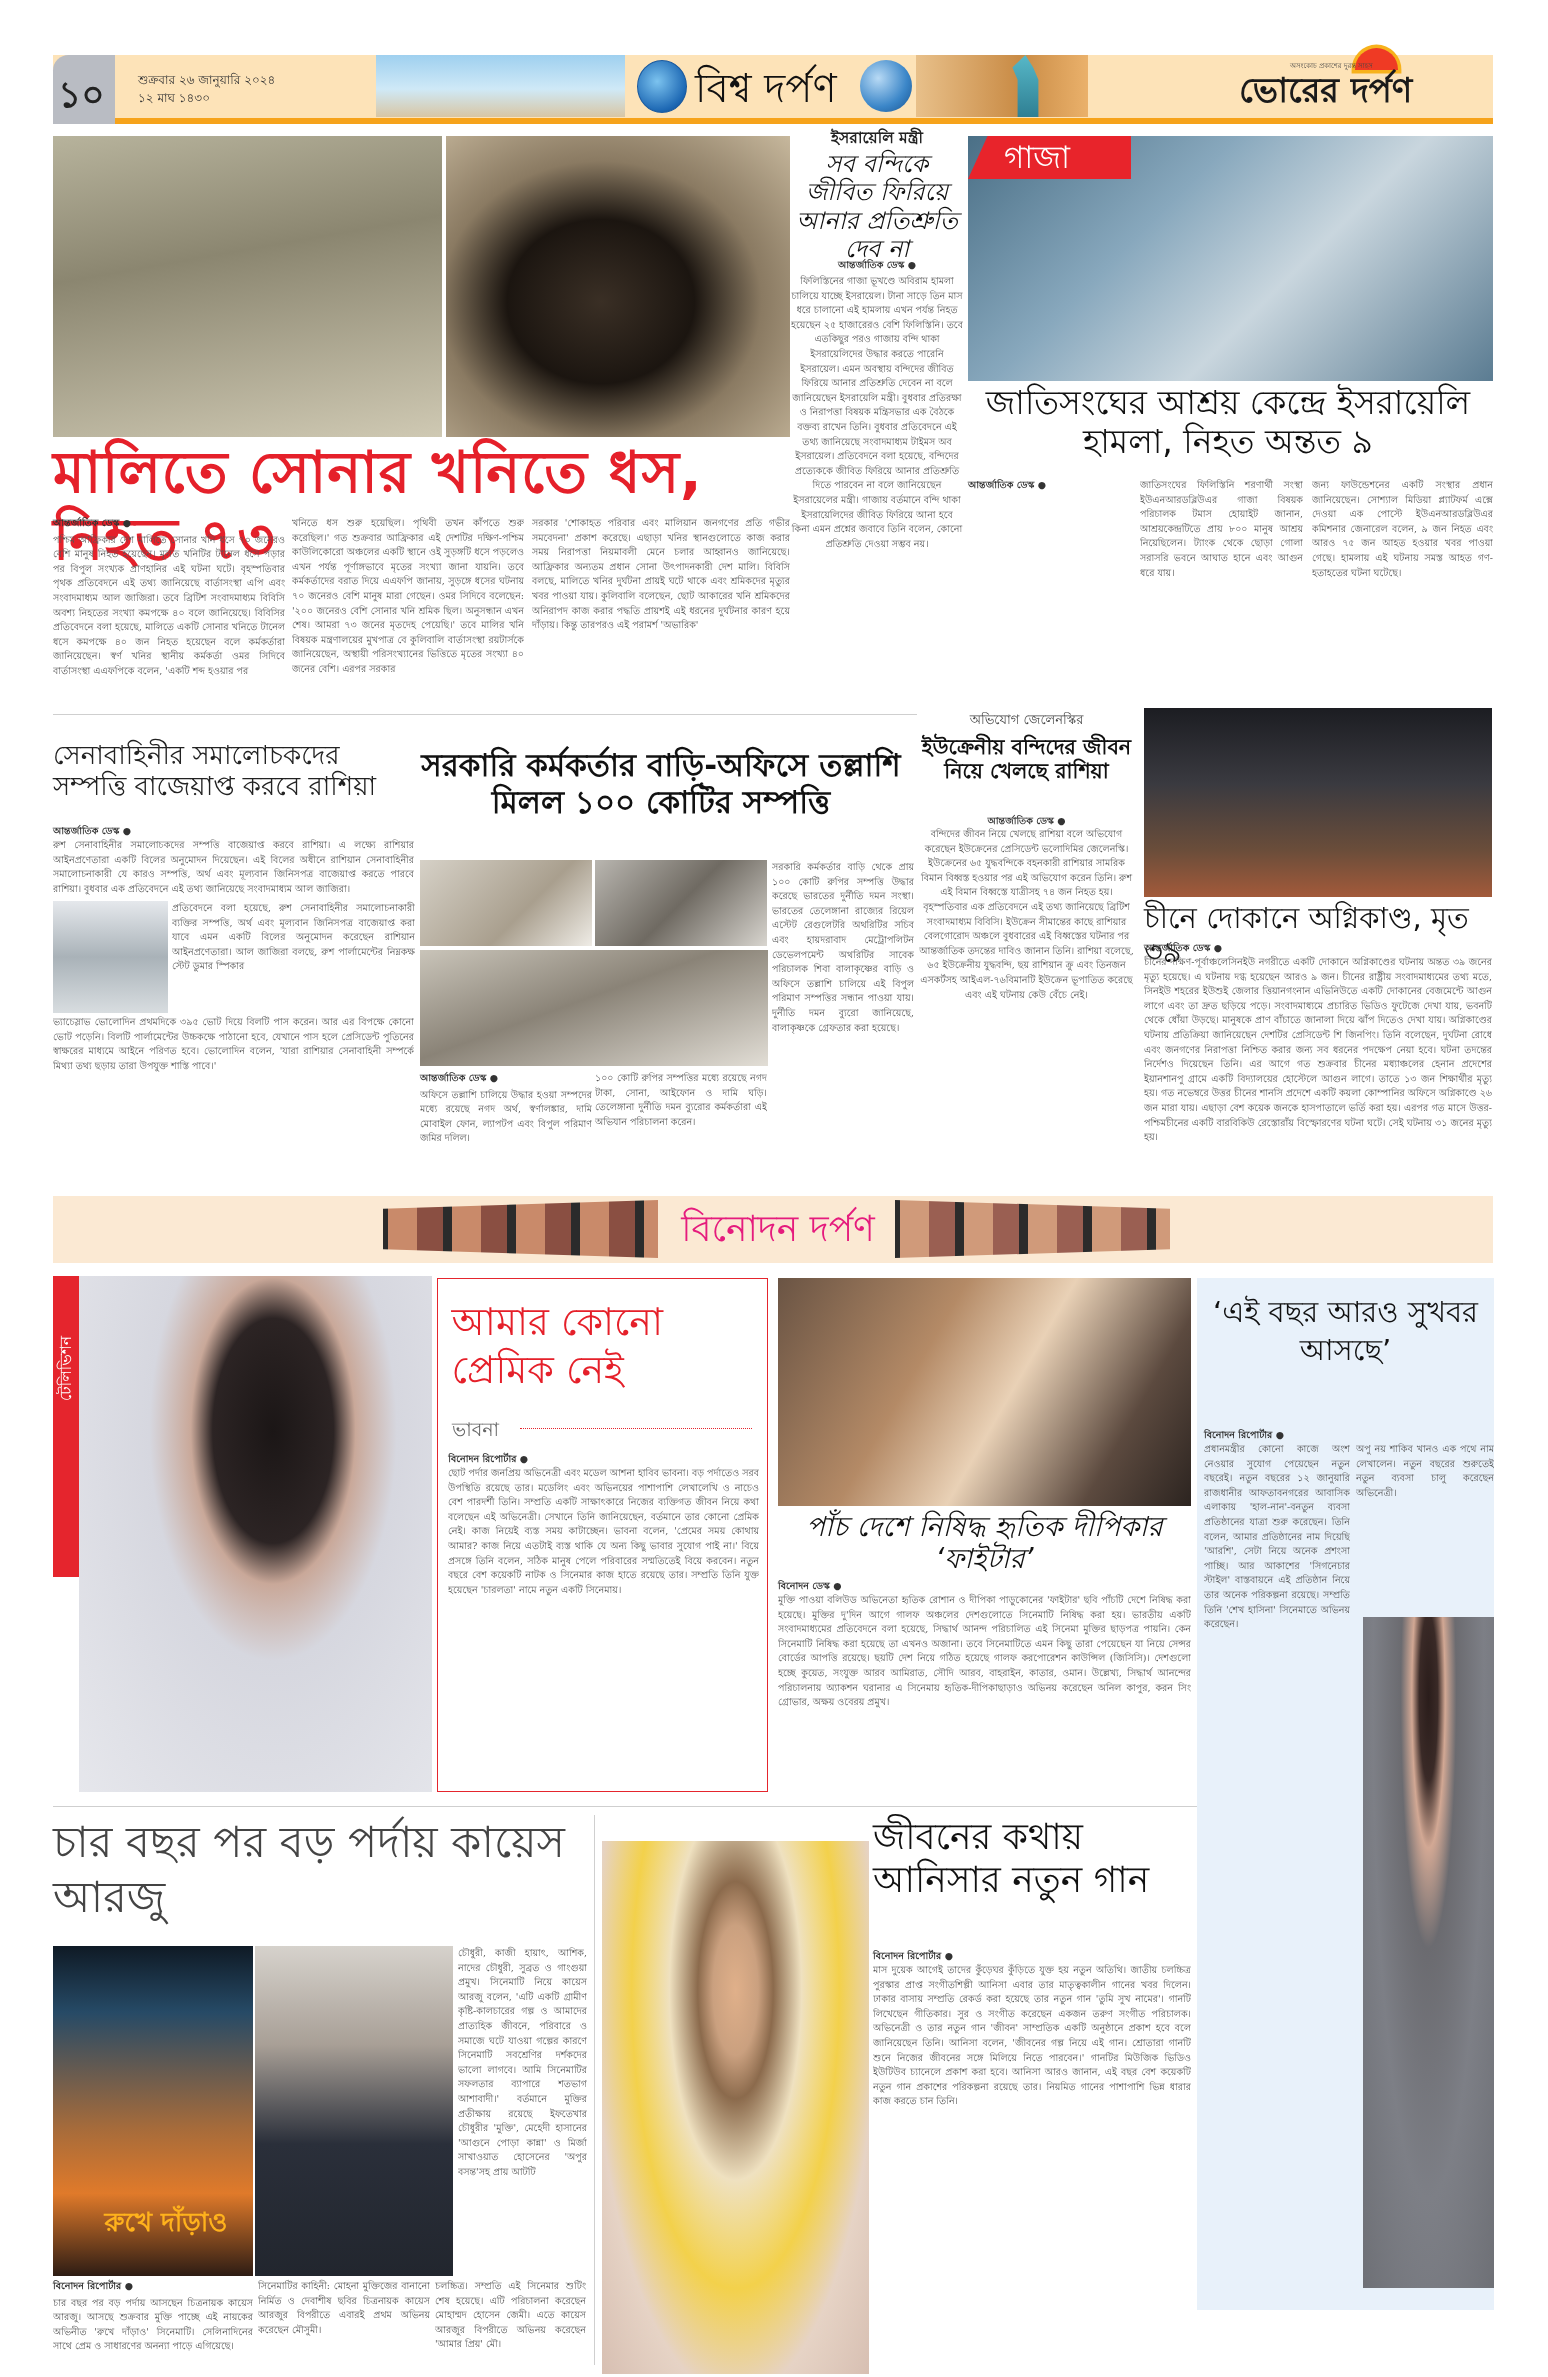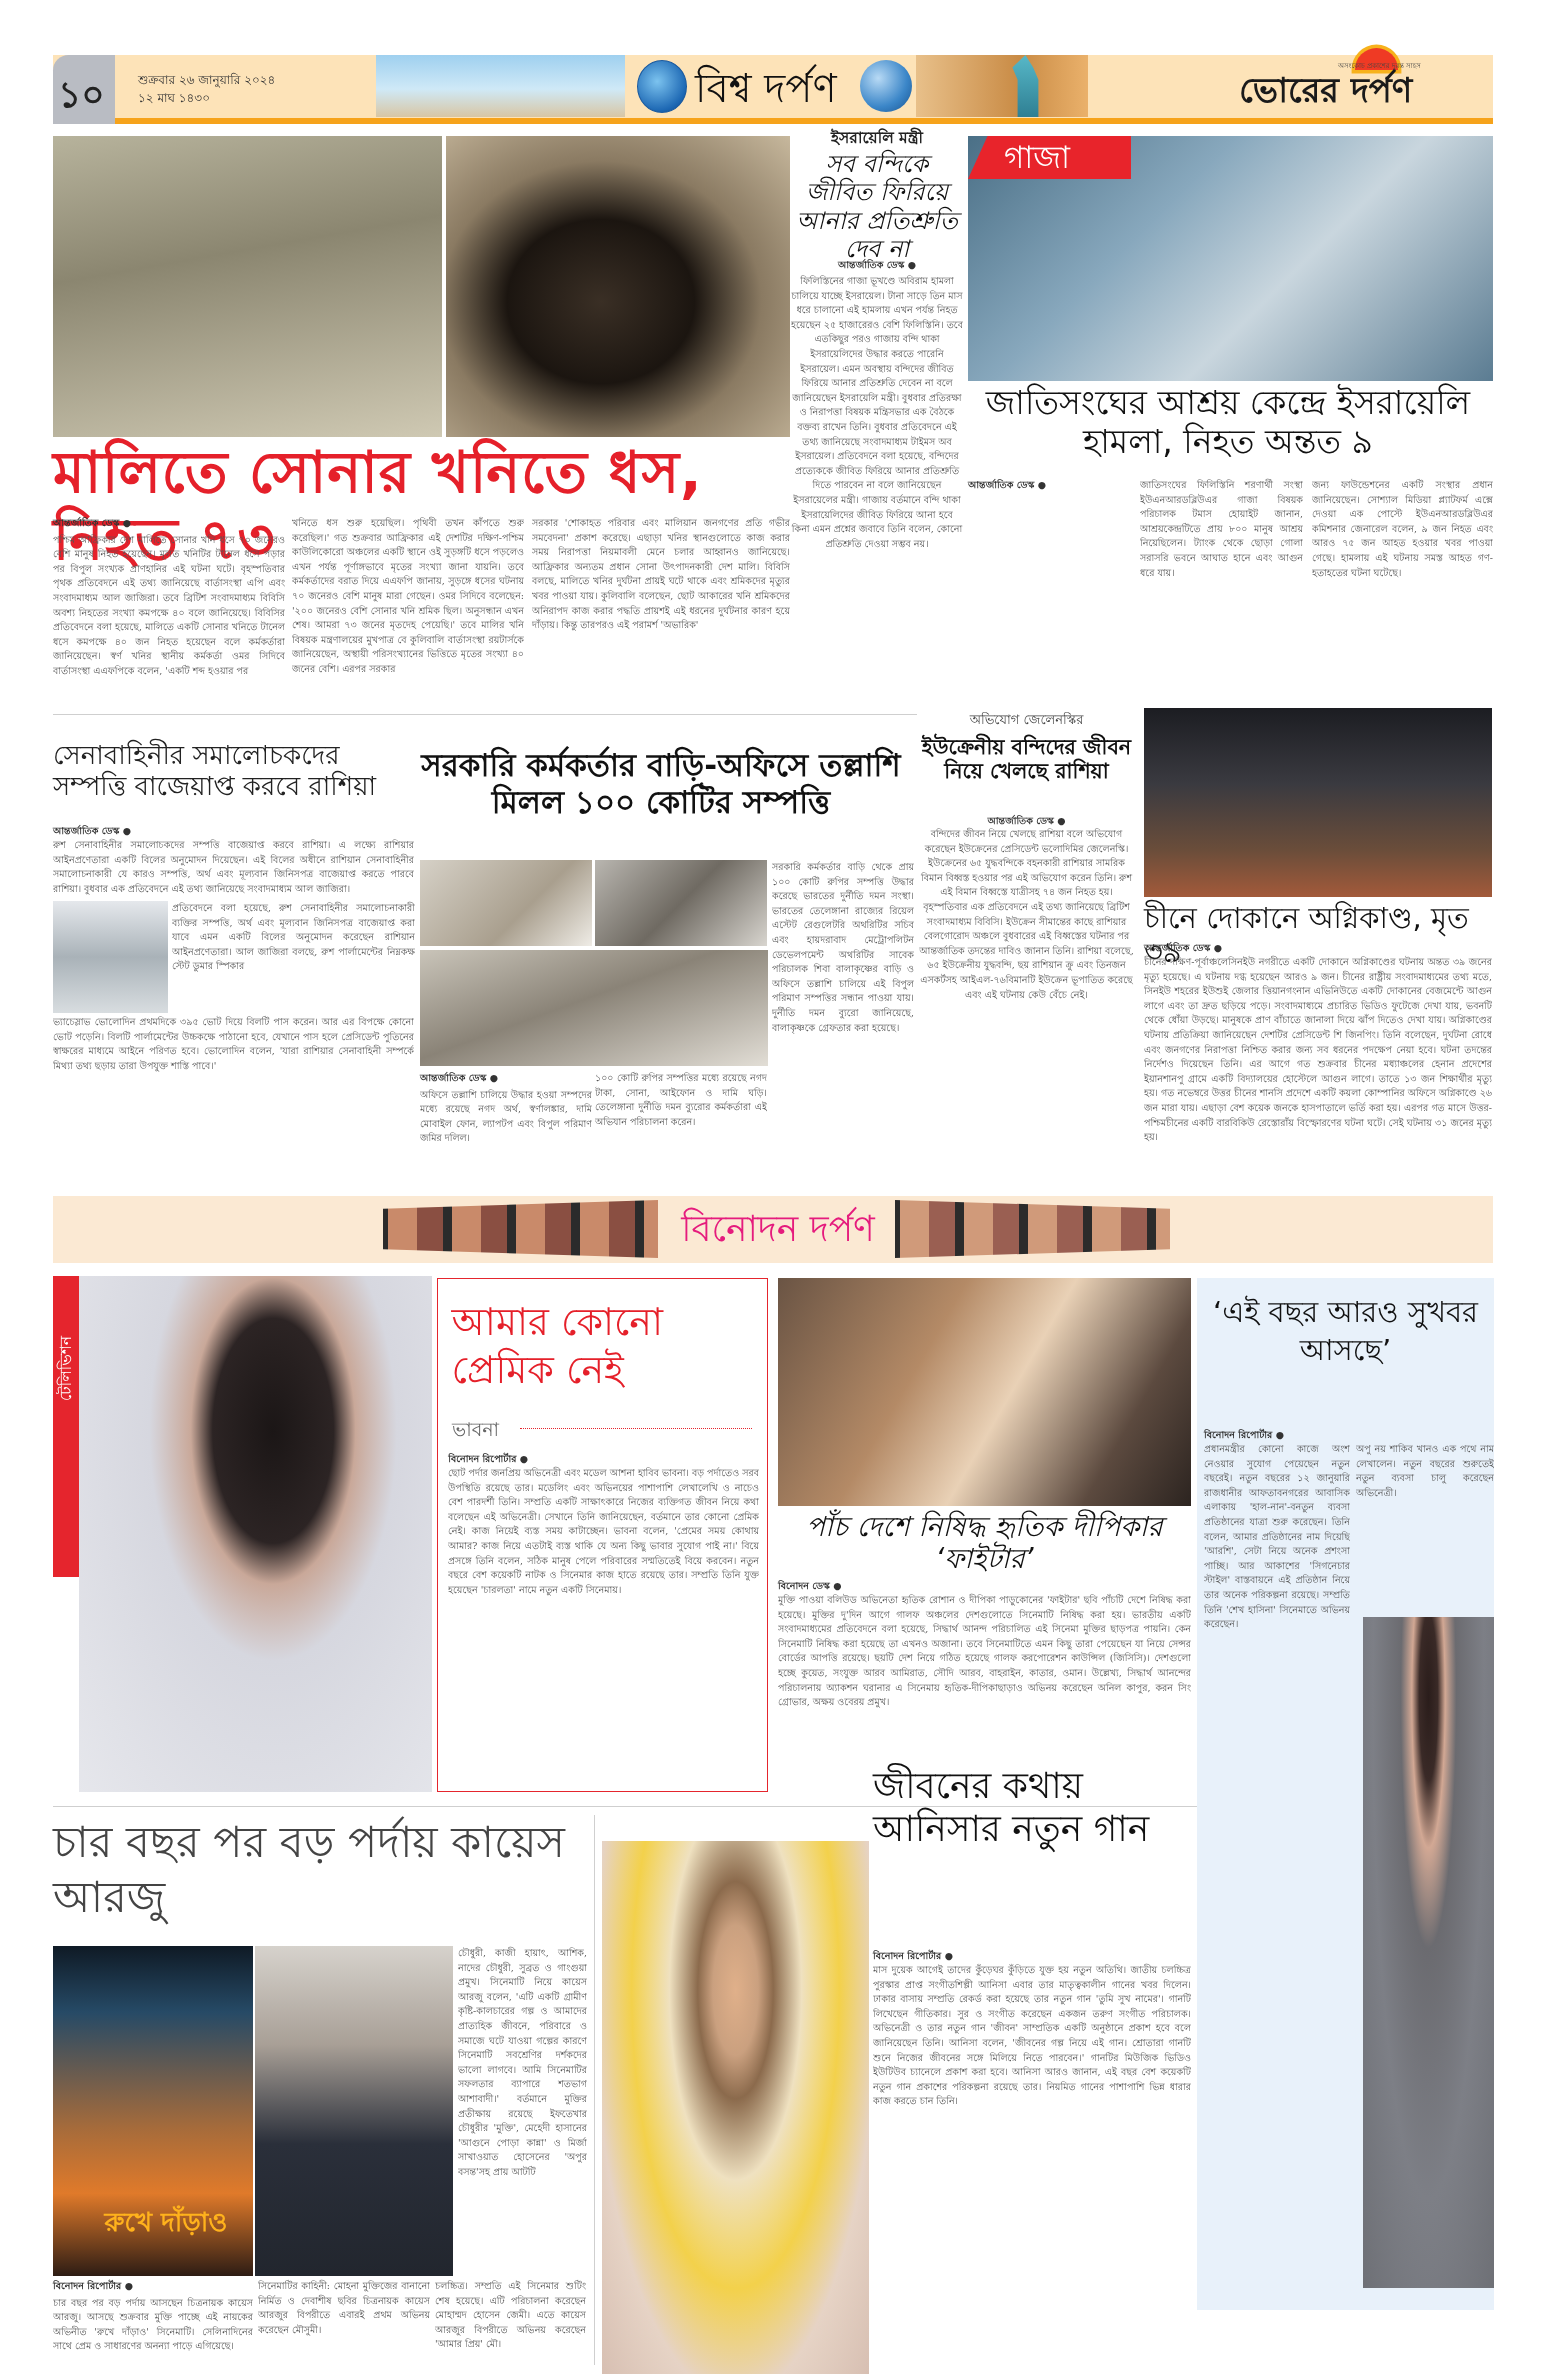--- a/index.html
+++ b/index.html
@@ -19,21 +19,21 @@
   .page-num { left: 58px; top: 67px; font-size: 36px; font-weight: bold; color: #222; font-family: "DejaVu Serif", serif; }
   .date1 { left: 138px; top: 71px; font-size: 12px; color: #333; font-family: "DejaVu Serif", serif; }
   .date2 { left: 138px; top: 89px; font-size: 12px; color: #333; font-family: "DejaVu Serif", serif; }
   .mast-img { left: 376px; top: 55px; width: 249px; height: 62px; background: linear-gradient(180deg,#9fd0ef 0%,#cfe9f7 55%,#d8c6a4 100%); }
   .globe { left: 637px; top: 60px; width: 50px; height: 53px; border-radius: 50%; background: radial-gradient(circle at 40% 40%, #7cc3ef, #1c67b3 70%, #0d3f7a); border: 1.7px solid #1b5a9f; }
   .sec-title { left: 695px; top: 57px; font-size: 40px; color: #111; font-family: "DejaVu Sans", sans-serif; }
   .globe2 { left: 860px; top: 60px; width: 52px; height: 52px; border-radius: 50%; background: radial-gradient(circle at 35% 35%, #b8daf5, #3b86c8 60%, #17518e); }
   .mast-img2 { left: 916px; top: 55px; width: 172px; height: 62px; background: linear-gradient(90deg,#e8c08a,#c98b45 60%,#eab16b); }
   .statue { left: 1002px; top: 55px; width: 52px; height: 62px; background: linear-gradient(180deg,#57b8c8,#2f7f93); clip-path: polygon(30% 100%,30% 40%,20% 20%,45% 0,60% 20%,70% 40%,70% 100%); }
   .brand { left: 1239px; top: 64px; font-size: 34px; font-weight: bold; color: #1a1a1a; font-family: "DejaVu Sans", sans-serif; }
-  .brand-tag { left: 1338px; top: 60px; font-size: 6.9px; color: #444; }
+  .brand-tag { left: 1290px; top: 60px; font-size: 6.9px; color: #444; }
   .sun { left: 1355px; top: 48px; width: 43px; height: 21.5px; border-radius: 43px 43px 0 0; background: #ef3a24; box-shadow: 0 0 0 3.4px #f7b21c; }
 
   
   .ph-mali1 { left: 53px; top: 136px; width: 389px; height: 301px; background: linear-gradient(170deg,#b7b39c 0%,#8b8670 40%,#cfc9b3 100%); }
   .ph-mali2 { left: 446px; top: 136px; width: 344px; height: 301px; background: radial-gradient(ellipse at 45% 55%, #3a2f25 0%, #1b1510 35%, #8a7a62 60%, #c7b89d 100%); }
   .ph-gaza { left: 968px; top: 136px; width: 525px; height: 245px; background: linear-gradient(135deg,#4a6f86 0%,#88a8bd 35%,#c9d6de 60%,#5b7c92 100%); }
   .gaza-label { left: 968px; top: 136px; width: 163px; height: 43px; background: #e8242b; clip-path: polygon(12% 0,100% 0,100% 100%,0 100%); color: #fff; font-size: 31px; padding-left: 36px; line-height: 43px; }
 
   .mali-hl { left: 53px; top: 439px; width: 736px; font-size: 57px; color: #e5202a; font-weight: bold; text-align: left; letter-spacing: 0.9px; }
 
@@ -112,21 +112,21 @@
   .ph-poster { left: 53px; top: 1946px; width: 200px; height: 330px; background: linear-gradient(180deg,#0f1a25 0%,#264a66 20%,#a56b3b 55%,#e07a2a 75%,#2d1c14 100%); }
   .poster-title { left: 53px; top: 2202px; width: 200px; text-align: center; font-size: 26px; font-weight: bold; color: #ffb21c; padding-left: 26px; }
   .ph-kay { left: 255px; top: 1946px; width: 198px; height: 330px; background: linear-gradient(180deg,#d6d2cc 0%,#a89f96 30%,#2a2f3a 60%,#22262e 100%); }
   .kay-side { left: 458px; top: 1946px; width: 129px; height: 330px; }
   .kay-c1 { left: 53px; top: 2293px; width: 200px; height: 77px; }
   .kay-c2 { left: 258px; top: 2279px; width: 172px; height: 91px; }
   .kay-c3 { left: 435px; top: 2279px; width: 151px; height: 91px; }
   .rule-kay { left: 594px; top: 1815px; height: 550px; }
 
   .ph-anisa { left: 602px; top: 1841px; width: 267px; height: 533px; background: radial-gradient(ellipse at 50% 28%, #e0b08a 0%, #caa07f 12%, #8b6a4c 20%, #efe1c0 35%, #f3d14b 55%, #e6d3c5 75%, #d7bfb2 100%); }
-  .anisa-hl { left: 873px; top: 1764px; width: 318px; font-size: 36px; line-height: 1.2; }
+  .anisa-hl { left: 873px; top: 1815px; width: 318px; font-size: 36px; line-height: 1.2; }
   .anisa-by { left: 873px; top: 1949px; }
   .anisa-body { left: 873px; top: 1963px; width: 318px; height: 409px; }
 </style>
 </head>
 <body>
 
 <div class="abs mast"></div>
 <div class="abs page-tab"></div>
 <div class="abs page-num">১০</div>
 <div class="abs date1">শুক্রবার ২৬ জানুয়ারি ২০২৪</div>

